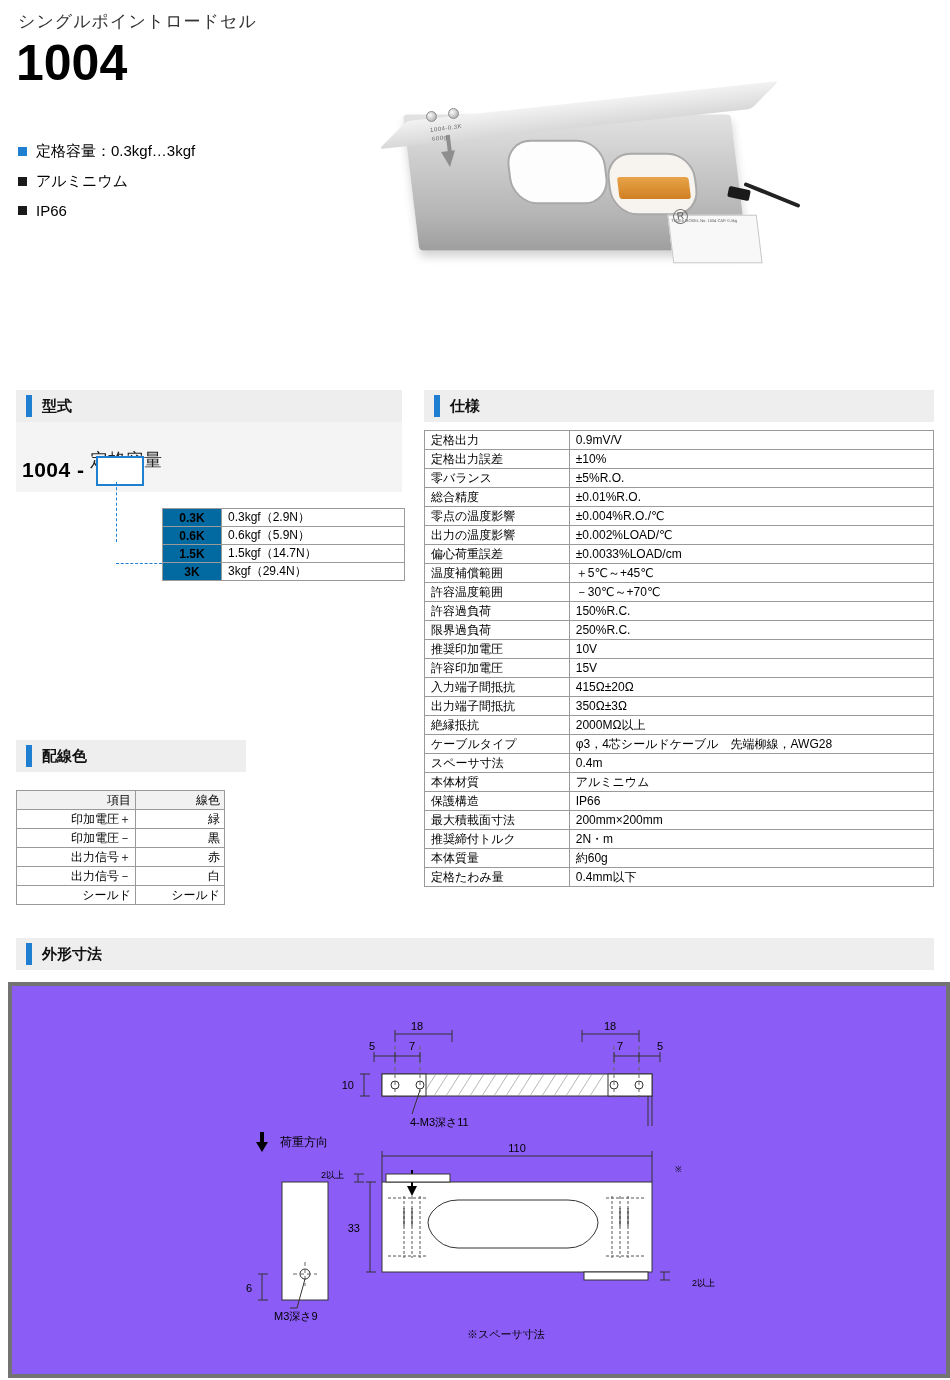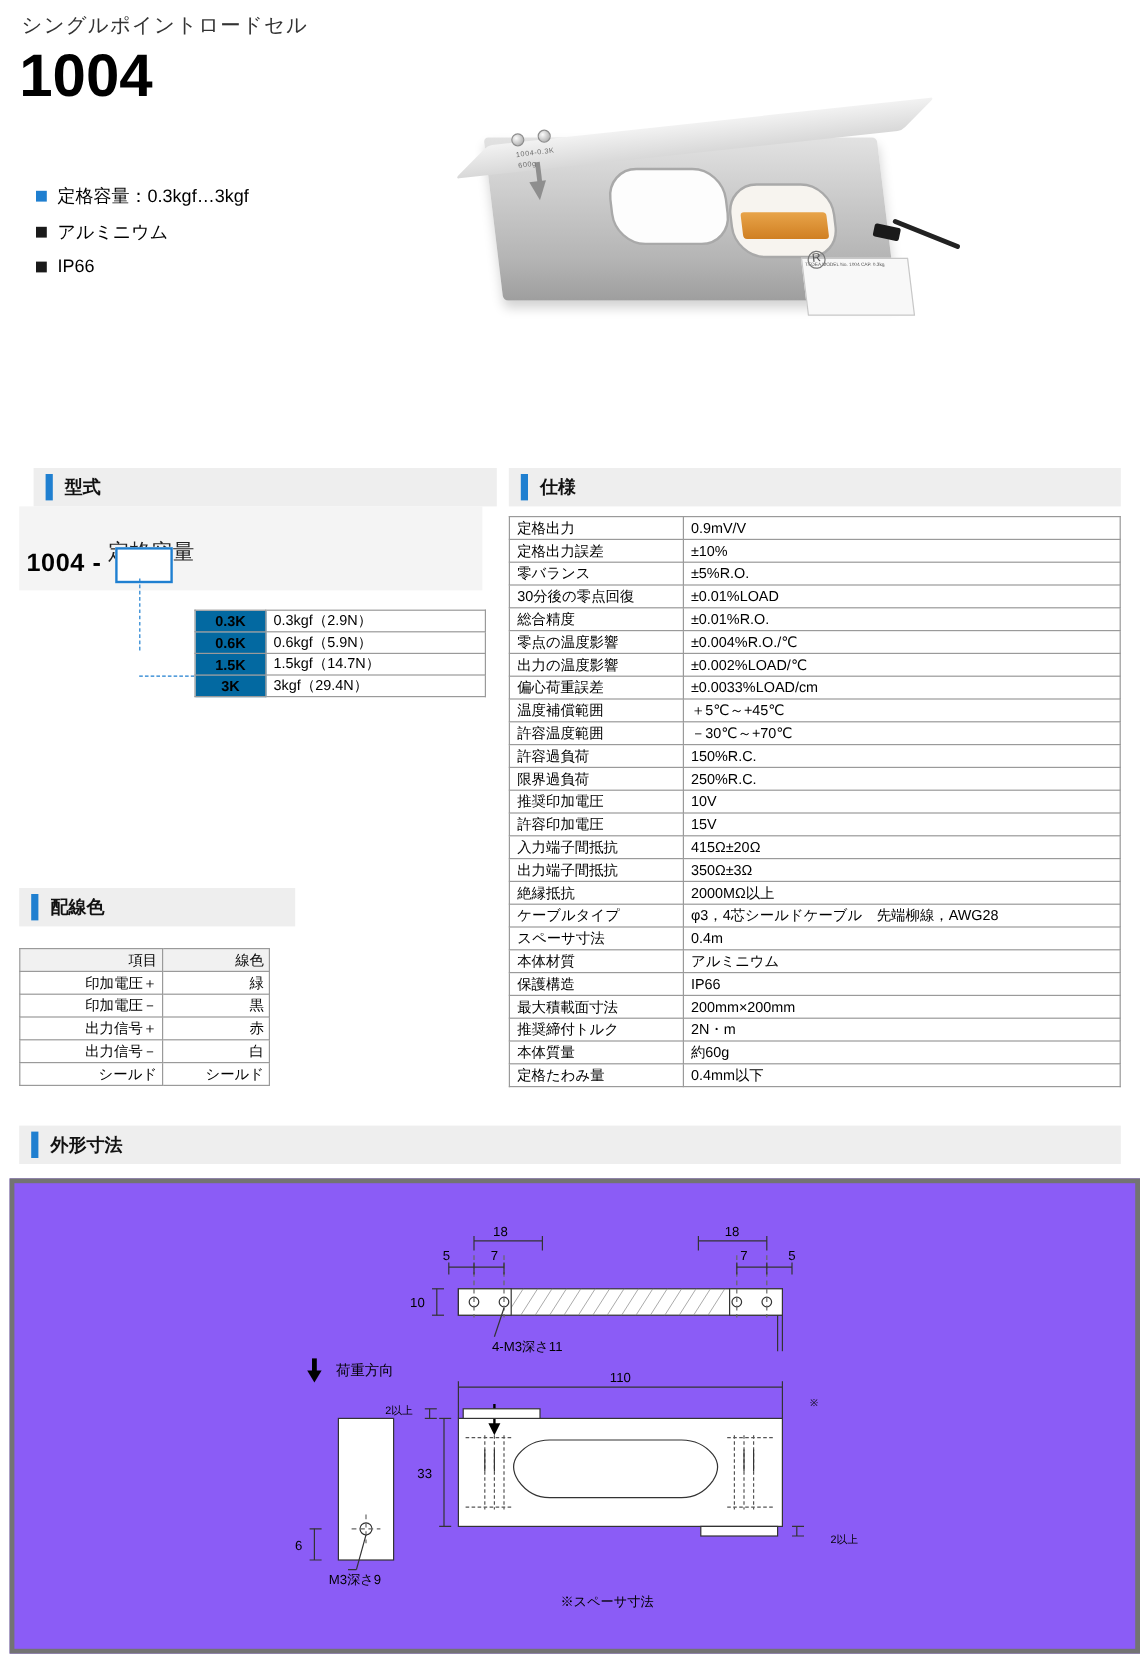--- a/index.html
+++ b/index.html
@@ -39,21 +39,21 @@
     font-weight: bold;
     letter-spacing: 0px;
     color: #000000;
     line-height: 1;
   }
   .feature-list {
     position: absolute;
     left: 18px;
     top: 142px;
     list-style: none;
-    margin: 12px;
+    margin: 0;
     padding: 0;
   }
   .feature-list li {
     font-size: 15px;
     margin-bottom: 11px;
     display: flex;
     align-items: center;
   }
   .bullet {
     display: inline-block;
@@ -206,21 +206,21 @@
     margin-left: 10px;
     margin-right: 10px;
   }
   .section-head .title {
     font-size: 15px;
     font-weight: bold;
     color: #111111;
   }
 
   
-  #head-model { left: 28px; top: 390px; width: 386px; }
+  #head-model { left: 16px; top: 390px; width: 386px; }
   .model-box {
     position: absolute;
     left: 16px; top: 422px;
     width: 386px; height: 70px;
     background: #f4f4f4;
   }
   .model-cap-label {
     position: absolute;
     left: 90px; top: 448px;
     font-size: 18px;
@@ -443,24 +443,20 @@
           <td class="k">定格出力</td>
           <td class="v">0.9mV/V</td>
         </tr>
       <tr>
           <td class="k">定格出力誤差</td>
           <td class="v">±10%</td>
         </tr>
       <tr>
           <td class="k">零バランス</td>
           <td class="v">±5%R.O.</td>
-        </tr>
-      <tr>
-          <td class="k">30分後の零点回復</td>
-          <td class="v">±0.01%LOAD</td>
         </tr>
       <tr>
           <td class="k">総合精度</td>
           <td class="v">±0.01%R.O.</td>
         </tr>
       <tr>
           <td class="k">零点の温度影響</td>
           <td class="v">±0.004%R.O./℃</td>
         </tr>
       <tr>

